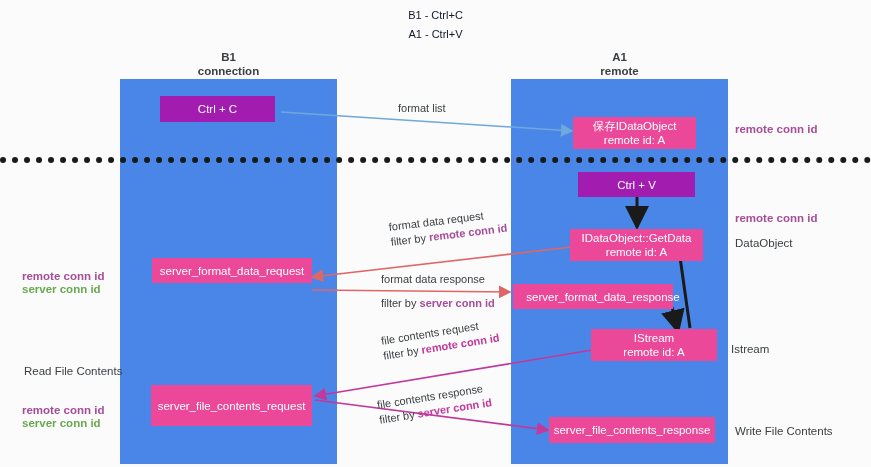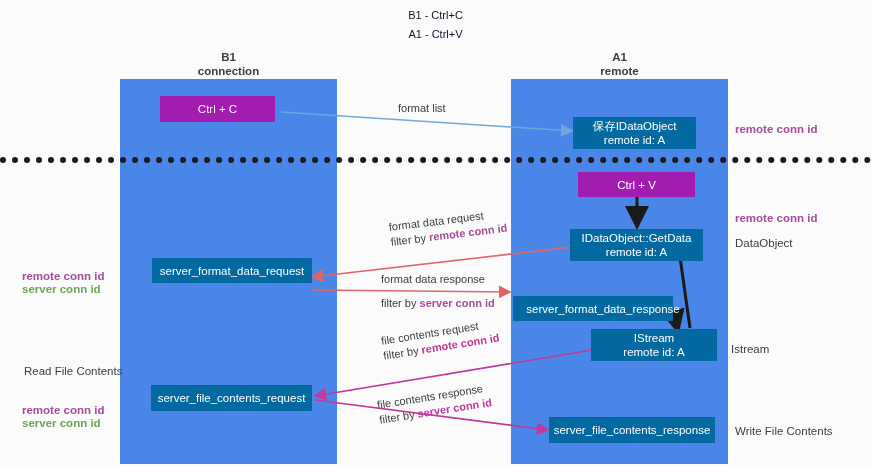--- a/index.html
+++ b/index.html
@@ -54,21 +54,21 @@
     flex-direction: column;
     align-items: center;
     justify-content: center;
     color: #ffffff;
     font-size: 11.5px;
     line-height: 14px;
     text-align: center;
     z-index: 5;
   }
   .node.green { background: #a21caf; }
-  .node.orange { background: #0369a1; }
+  .node.orange { background: #ec4899; }
   .node .sub { font-size: 11.5px; }
   .side-label {
     position: absolute;
     font-size: 11.5px;
     line-height: 14px;
     color: #3c4043;
     z-index: 6;
     white-space: nowrap;
   }
   .side-label.purple { color: #a64d9a; font-weight: bold; }
@@ -166,30 +166,30 @@
 
   <div class="node orange" style="left:570px; top:229px; width:133px; height:32px;">
     <div>IDataObject::GetData</div>
     <div class="sub">remote id: A</div>
   </div>
 
   <div class="node orange" style="left:152px; top:258px; width:160px; height:25px;">
     <div>server_format_data_request</div>
   </div>
 
-  <div class="node orange" style="left:513px; top:296px; width:160px; height:25px;padding-left:20px;">
+  <div class="node orange" style="left:513px; top:284px; width:160px; height:25px;padding-left:20px;">
     <div>server_format_data_response</div>
   </div>
 
   <div class="node orange" style="left:591px; top:329px; width:126px; height:32px;">
     <div>IStream</div>
     <div class="sub">remote id: A</div>
   </div>
 
-  <div class="node orange" style="left:151px; top:385px; width:161px; height:26px;">
+  <div class="node orange" style="left:151px; top:385px; width:161px; height:41px;">
     <div>server_file_contents_request</div>
   </div>
 
   <div class="node orange" style="left:549px; top:417px; width:166px; height:26px;">
     <div>server_file_contents_response</div>
   </div>
 
   <div class="edge-label" style="left:398px; top:101px;">
     <span>format list</span>
   </div>

